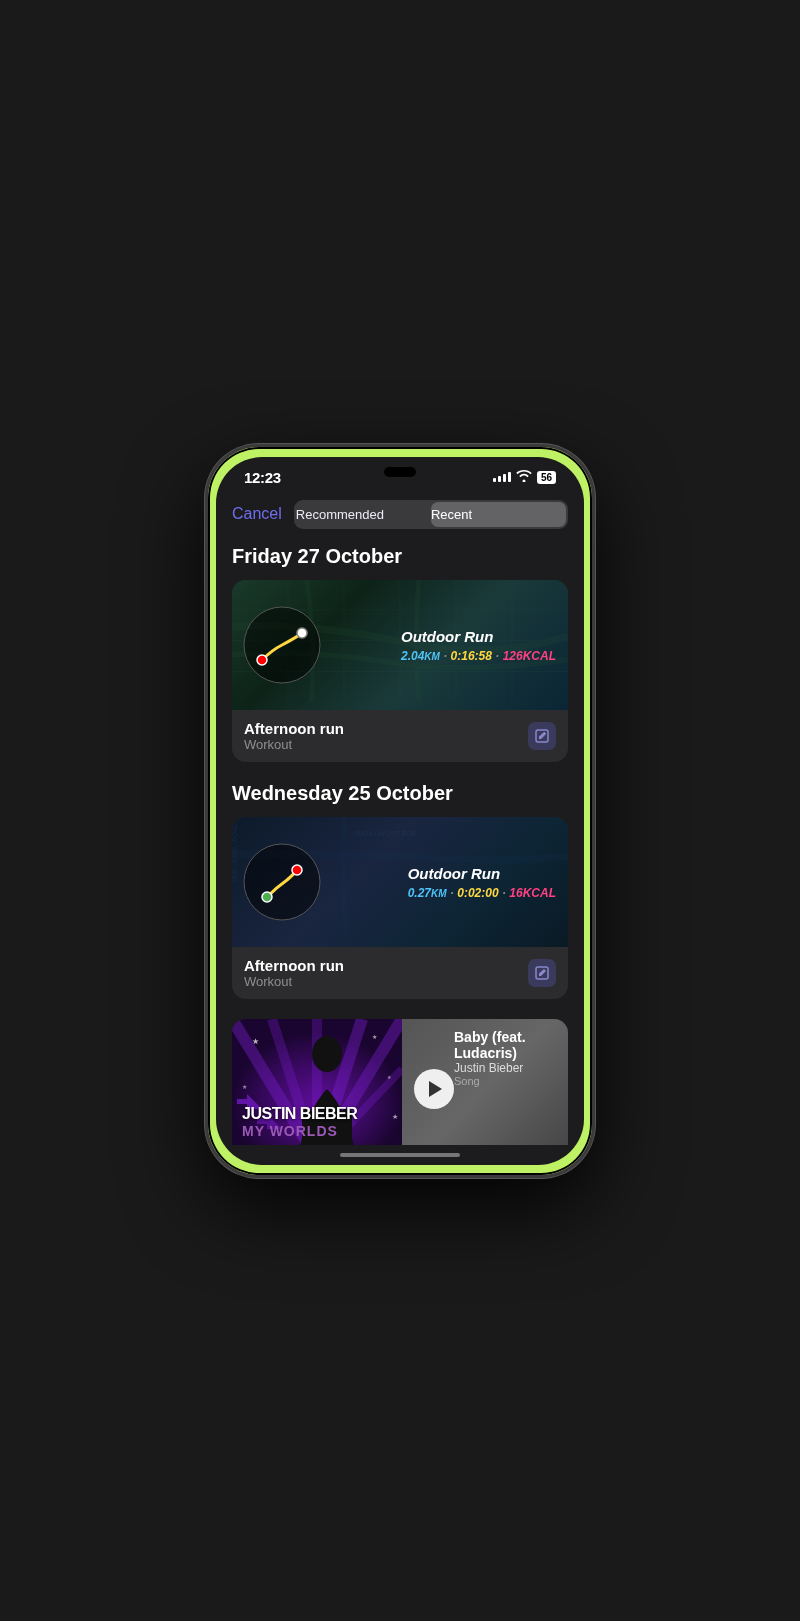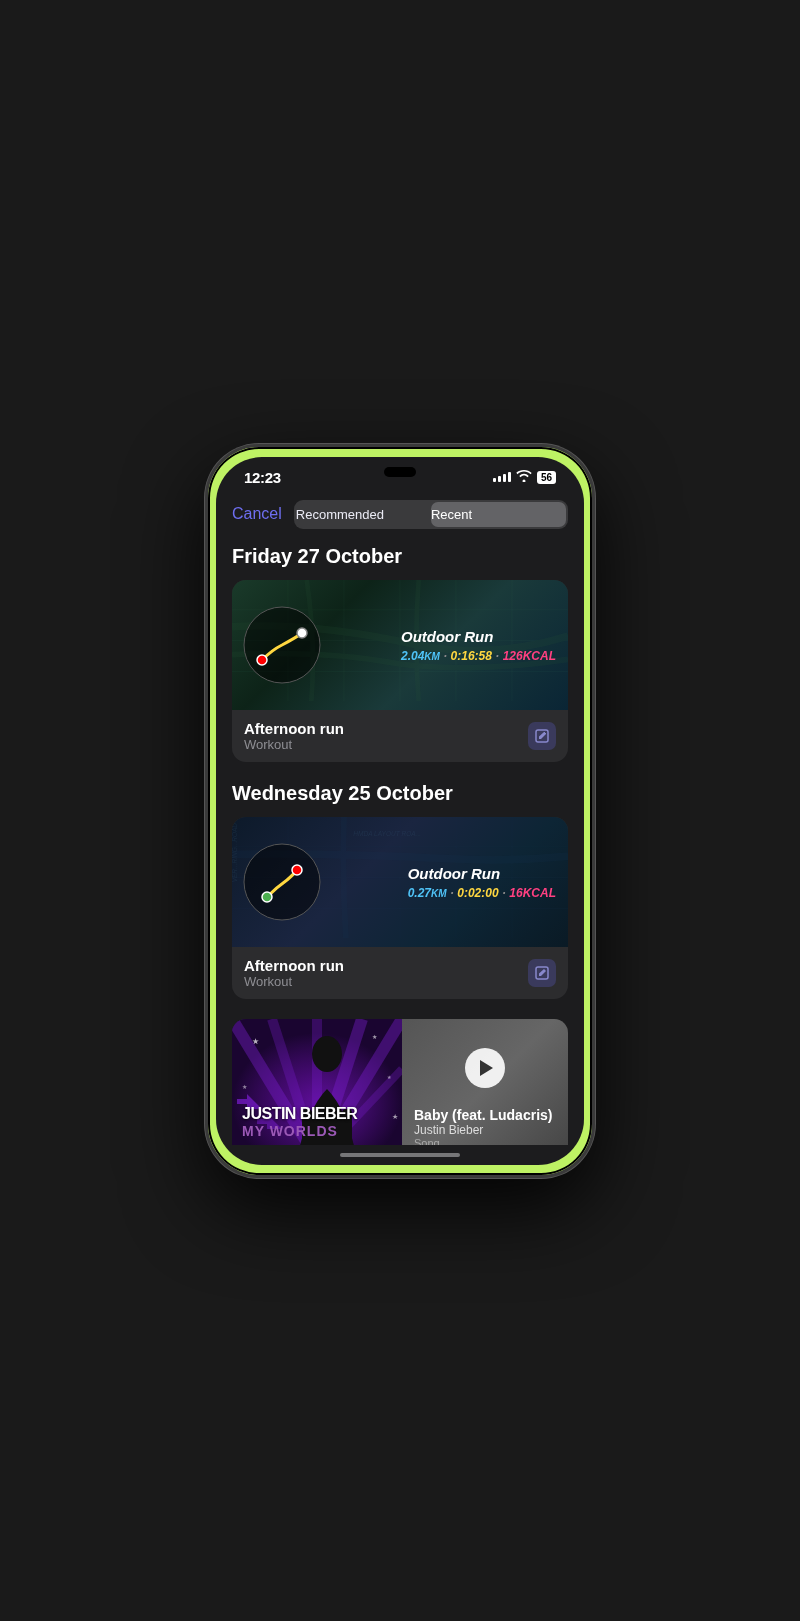--- a/index.html
+++ b/index.html
@@ -311,21 +311,21 @@
       left: 8px;
       color: #888;
       font-size: 10px;
     }
 
     .music-info-panel {
       flex: 1;
       background: #888;
       background: linear-gradient(135deg, #555 0%, #666 50%, #444 100%);
       display: flex;
-      flex-direction: column;
+      flex-direction: row;
       justify-content: space-between;
       padding: 10px 12px;
     }
 
     .play-btn-area {
       display: flex;
       justify-content: center;
       align-items: center;
       flex: 1;
     }

